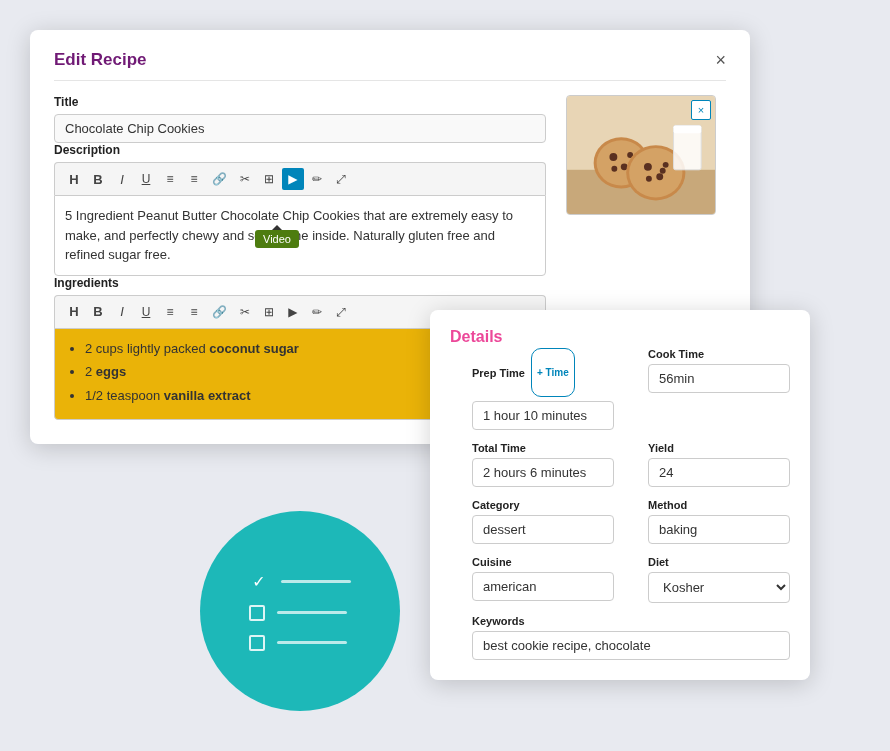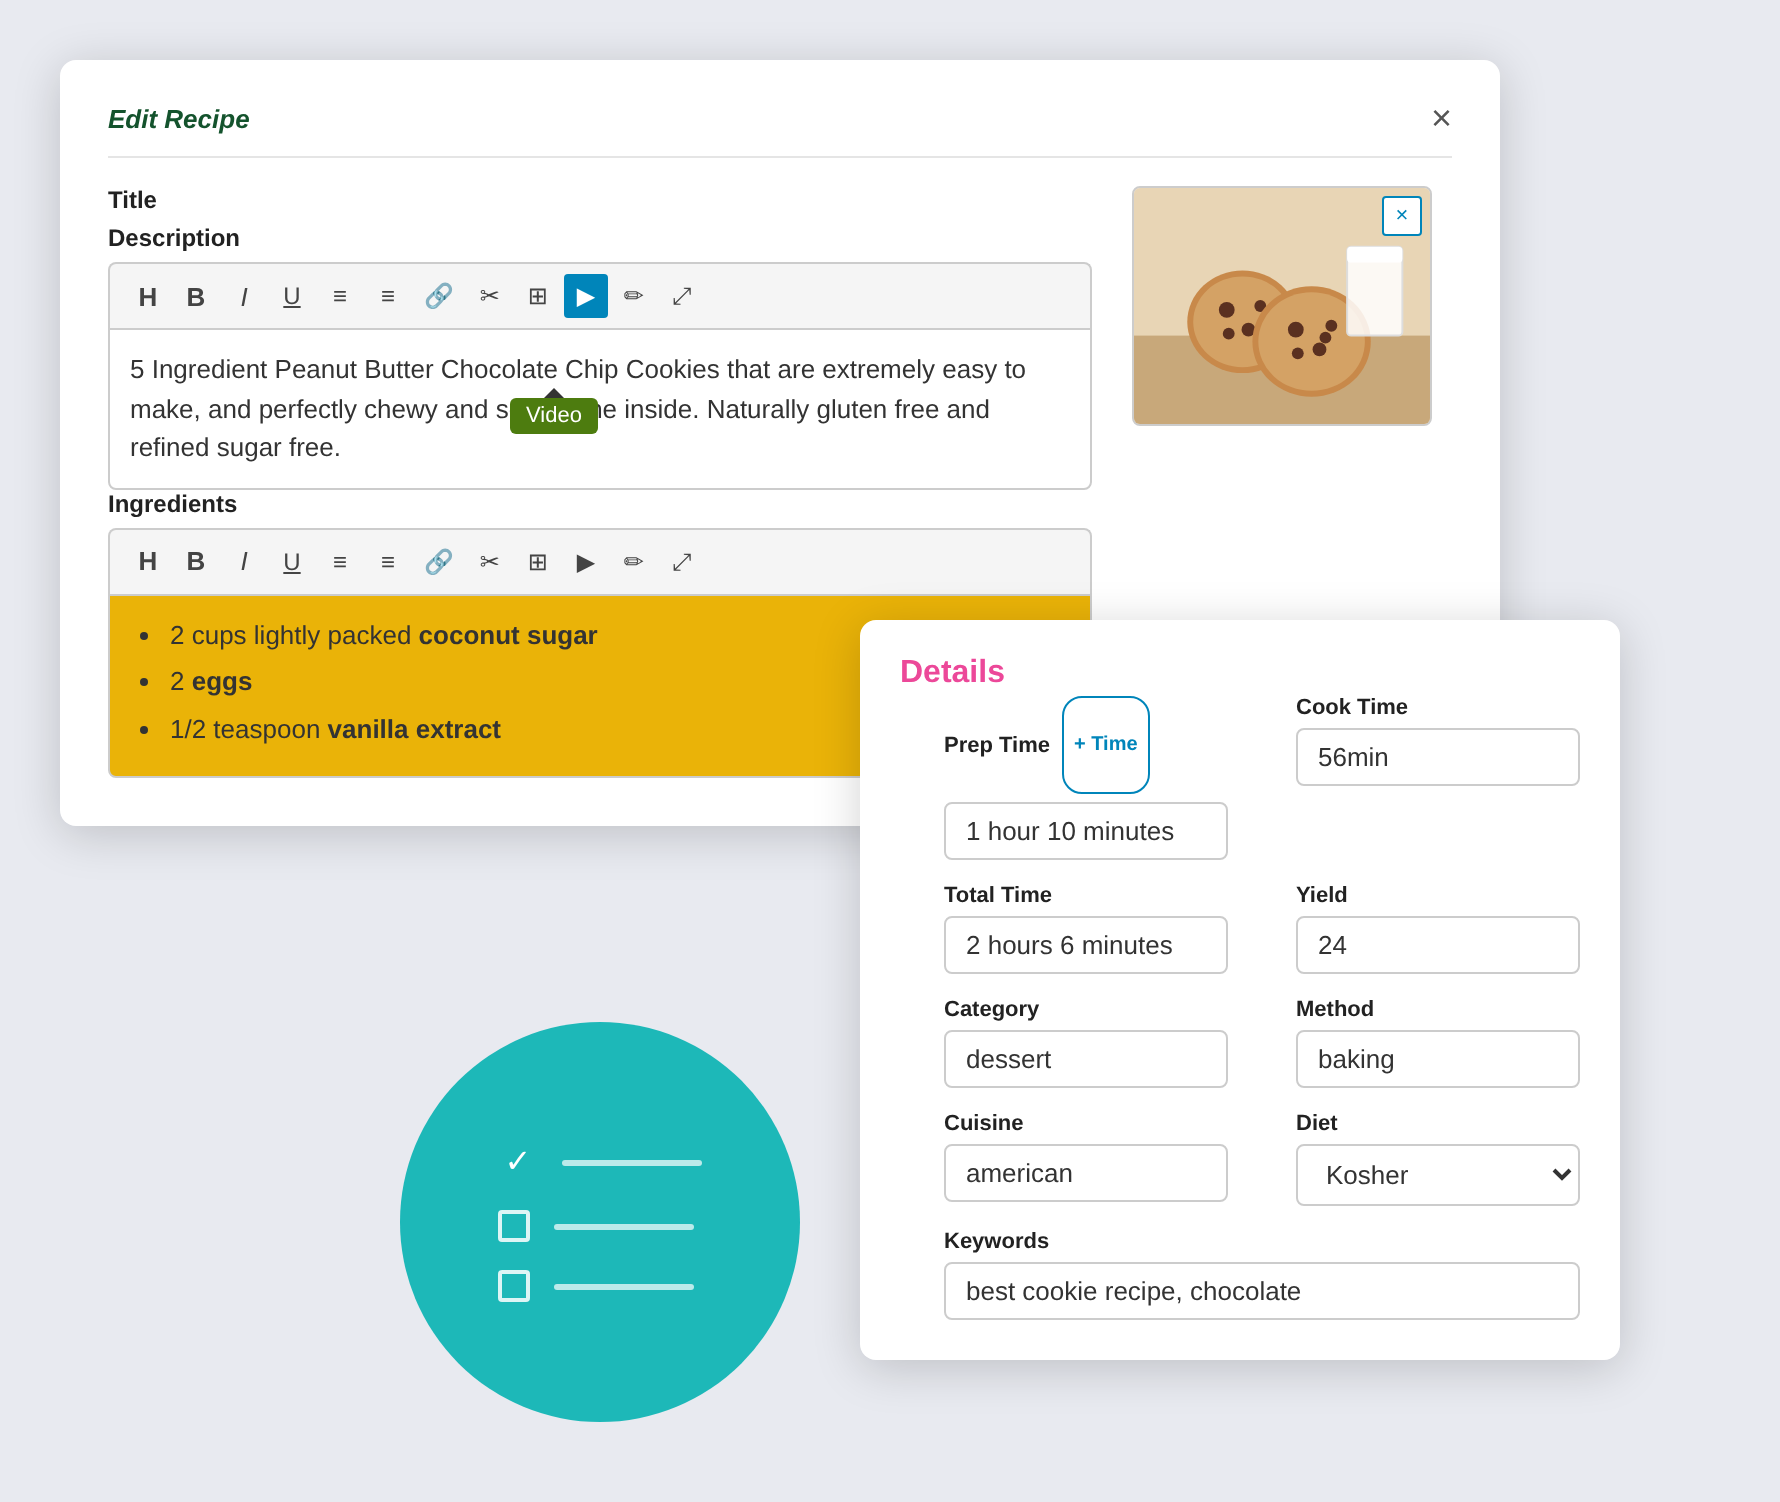--- a/index.html
+++ b/index.html
@@ -28,24 +28,23 @@
     .panel-header {
       display: flex;
       justify-content: space-between;
       align-items: center;
       margin-bottom: 14px;
       border-bottom: 1px solid #e5e5e5;
       padding-bottom: 10px;
     }
 
     .panel-title {
-      font-size: 13px;
+      font-size: 17px;
       font-weight: 600;
-      color: #14532d;
-      font-style: italic;
+      color: #701a75;
     }
 
     .close-btn {
       background: none;
       border: none;
       font-size: 18px;
       cursor: pointer;
       color: #555;
       line-height: 1;
     }
@@ -354,20 +353,21 @@
   <div class="panel-header">
     <span class="panel-title">Edit Recipe</span>
     <button class="close-btn">×</button>
   </div>
 
   <div class="panel-body">
     <div class="panel-left">
 
       <div class="field-group">
         <label class="field-label">Title</label>
+        <input class="field-input" type="text" value="Chocolate Chip Cookies" style="">
       </div>
 
 
       <div class="field-group">
         <label class="field-label">Description</label>
         <div class="toolbar">
           <button class="toolbar-btn tb-h">H</button>
           <button class="toolbar-btn tb-bold">B</button>
           <button class="toolbar-btn tb-italic">
               <i>I</i>

